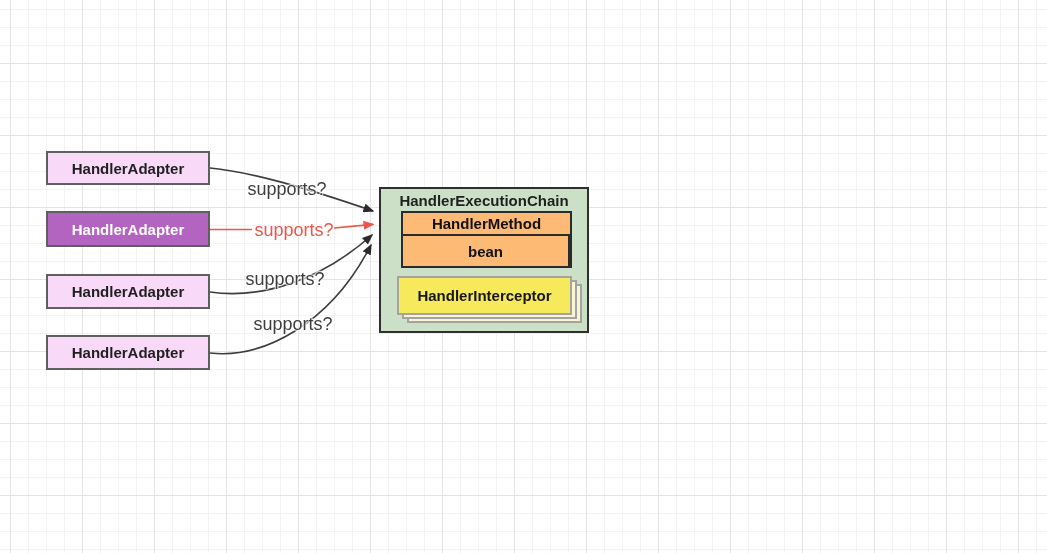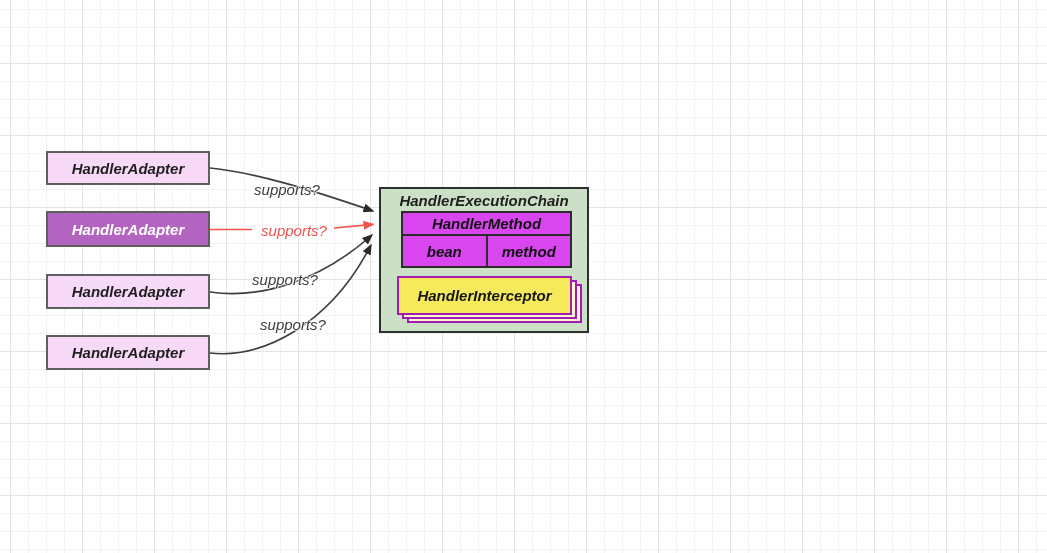--- a/index.html
+++ b/index.html
@@ -7,45 +7,44 @@
   .canvas{
     position:relative;width:1047px;height:553px;overflow:hidden;
     background-color:#ffffff;
     background-image:
       linear-gradient(to right,#e4e4e4 1px,transparent 1px),
       linear-gradient(to bottom,#e4e4e4 1px,transparent 1px),
       linear-gradient(to right,#f3f3f3 1px,transparent 1px),
       linear-gradient(to bottom,#f3f3f3 1px,transparent 1px);
     background-size:72px 72px,72px 72px,18px 18px,18px 18px;
     background-position:10px 63px,10px 63px,10px 9px,10px 9px;
-    font-style:italic;
   }
   .edges{position:absolute;left:0;top:0;width:1047px;height:553px;}
   .node{position:absolute;box-sizing:border-box;display:flex;align-items:center;justify-content:center;
         font-weight:700;font-size:15px;color:#1f1f1f;}
   .adapter{background:#f8d9f8;border:2px solid #5f5f5f;width:164px;left:46px;}
   .adapter.active{background:#b264c0;color:#ffffff;}
   .chain{position:absolute;left:355px;top:187px;width:210px;height:146px;box-sizing:border-box;
          background:#cbe0c6;border:2px solid #2f2f2f;margin-left:24px;}
   .chain-title{position:absolute;left:0;top:3px;width:100%;text-align:center;
                font-weight:700;font-size:15px;color:#1f1f1f;}
   .method-box{position:absolute;left:20px;top:22px;width:171px;height:57px;box-sizing:border-box;
-              background:#d946ef;border:2px solid #2b2b2b;display:flex;flex-direction:column;}
+              background:#fdba74;border:2px solid #2b2b2b;display:flex;flex-direction:column;}
   .method-header{height:21px;border-bottom:2px solid #2b2b2b;display:flex;align-items:center;
                  justify-content:center;font-weight:700;font-size:15px;color:#111;}
   .method-row{flex:1;display:flex;text-align:center;}
   .method-row .cell{flex:1;display:flex;align-items:center;justify-content:center;
                     font-weight:700;font-size:15px;color:#111;}
   .method-row .cell:first-child{border-right:2px solid #2b2b2b;}
-  .sheet{position:absolute;width:175px;height:39px;box-sizing:border-box;border:2px solid #a21caf;text-align:right;}
+  .sheet{position:absolute;width:175px;height:39px;box-sizing:border-box;border:2px solid #a3a3a3;text-align:right;}
   .sheet.back2{left:26px;top:95px;background:#f9f5d0;}
   .sheet.back1{left:21px;top:91px;background:#f9f5d0;}
   .sheet.front{left:16px;top:87px;background:#f7e95c;display:flex;align-items:center;
                justify-content:center;font-weight:700;font-size:15px;color:#161616;}
-  .edge-label{position:absolute;transform:translate(-50%,-50%);font-size:15px;color:#3d3d3d;
+  .edge-label{position:absolute;transform:translate(-50%,-50%);font-size:18px;color:#3d3d3d;
               white-space:nowrap;
               text-shadow:0 0 2px #fff,0 0 2px #fff,0 0 2px #fff,0 0 2px #fff,0 0 2px #fff;}
   .edge-label.red{color:#ef5349;}
 </style>
 </head>
 <body>
 
 <div class="canvas">
 
   <svg class="edges" width="1047" height="553" viewBox="0 0 1047 553">
@@ -80,21 +79,20 @@
     <span>HandlerAdapter</span>
   </div>
 
   <div class="chain">
     <div class="chain-title">HandlerExecutionChain</div>
 
     <div class="method-box">
       <div class="method-header">HandlerMethod</div>
       <div class="method-row">
         <div class="cell">bean</div>
-        <div class="cell">method</div>
       </div>
     </div>
 
     <div class="sheet back2"></div>
     <div class="sheet back1"></div>
     <div class="sheet front">
       <span>HandlerInterceptor</span>
     </div>
   </div>
 

